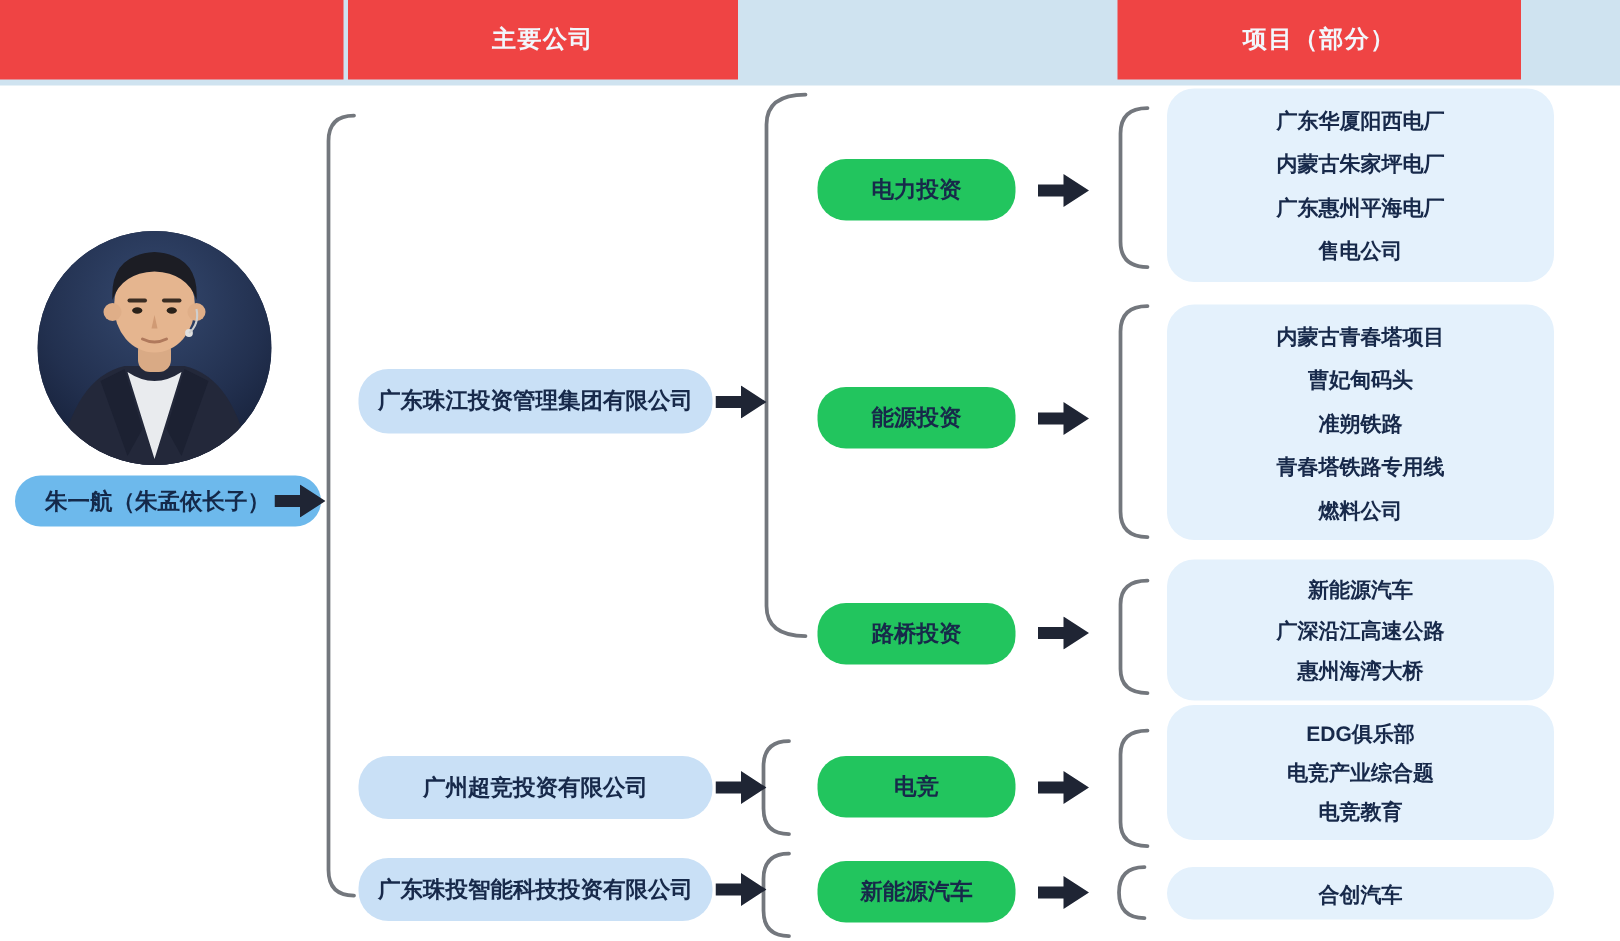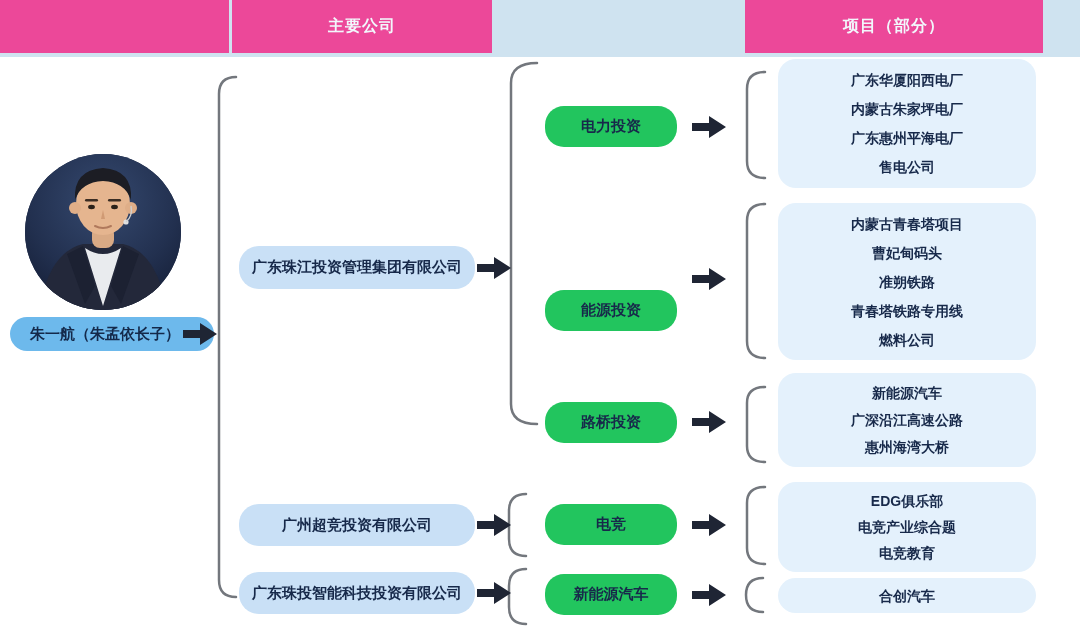--- a/index.html
+++ b/index.html
@@ -3,28 +3,28 @@
 <meta charset="utf-8">
 <style>
   html,body { margin:0; padding:0; background:#ffffff; }
   .canvas {
     position:relative; width:1080px; height:627px; background:#ffffff;
     font-family:"Liberation Sans","DejaVu Sans",sans-serif; overflow:hidden;
   }
   
   .header { position:absolute; left:0; top:0; width:1080px; height:57px; background:#cfe3f0; }
   .hcell {
-    position:absolute; top:0; height:53px; background:#ec4899;
+    position:absolute; top:0; height:53px; background:#ef4444;
     display:flex; align-items:center; justify-content:center;
     color:#f2f7fc; font-size:16px; font-weight:bold; letter-spacing:1px;
   }
   .hc1 { left:0;    width:229px; }
   .hc2 { left:232px; width:260px; }
   .hc3 { left:495px; width:247px; }
-  .hc4 { left:745px; width:298px; }
+  .hc4 { left:745px; width:269px; }
   
   .photo {
     position:absolute; left:25px; top:154px; width:156px; height:156px;
     border-radius:50%; overflow:hidden; background:#1b2742;
   }
   .pill {
     position:absolute; left:10px; top:317px; width:204px; height:34px;
     background:#6db9ec; border-radius:17px; color:#14294a;
     font-size:15px; font-weight:bold; display:flex; align-items:center;
     justify-content:center; padding-right:14px; box-sizing:border-box;
@@ -33,32 +33,32 @@
   .box {
     position:absolute; background:#c9e0f6; border-radius:20px;
     display:flex; align-items:center; justify-content:center;
     color:#17294a; font-weight:bold; text-align:center;
   }
   .co { left:239px; width:236px; height:42px; font-size:15px; }
   .co1 { top:246px; height:43px; }
   .co2 { top:504px; }
   .co3 { top:572px; }
   .cat { left:545px; width:132px; height:41px; font-size:15px; background:#22c55e; border-radius:19px; }
-  .cat1 { top:106px; } .cat2 { top:258px;margin-top:32px; } .cat3 { top:402px; }
+  .cat1 { top:106px; } .cat2 { top:258px; } .cat3 { top:402px; }
   .cat4 { top:504px; } .cat5 { top:574px; }
   
   .proj {
     position:absolute; left:778px; width:258px; background:#e4f1fc; border-radius:18px;
     display:flex; flex-direction:column; justify-content:space-around; align-items:center;
     color:#17294a; font-size:14px; font-weight:bold; box-sizing:border-box; padding:6px 0;
   }
   .pg1 { top:59px;  height:129px; }
   .pg2 { top:203px; height:157px; }
   .pg3 { top:373px; height:94px; }
-  .pg4 { top:482px; height:90px; }
+  .pg4 { top:470px; height:90px; }
   .pg5 { top:578px; height:35px; }
   .proj-item { line-height:1; }
   
   .arrow { position:absolute; width:34px; height:22px; }
   .arrow svg { display:block; width:34px; height:22px; }
   .ar-pill { left:183px; top:323px; }
   .ar-co1 { left:477px; top:257px; }
   .ar-co2 { left:477px; top:514px; }
   .ar-co3 { left:477px; top:582px; }
   .ar-cat1 { left:692px; top:116px; }

